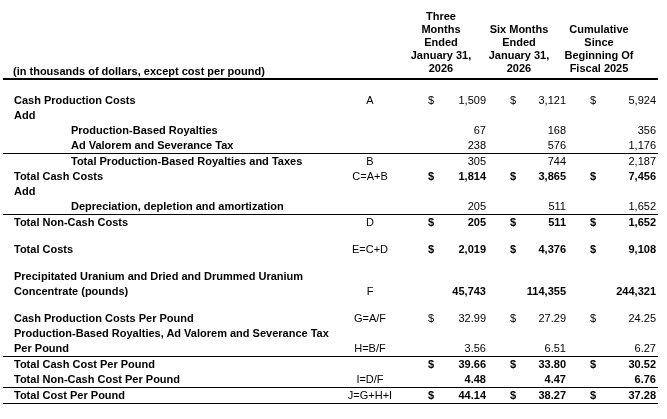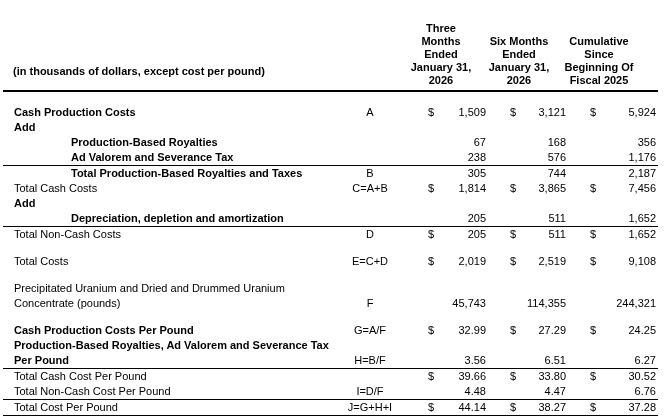--- a/index.html
+++ b/index.html
@@ -23,21 +23,21 @@
     width: 655px;
   }
   td { padding: 0; vertical-align: bottom; overflow: visible; }
 
   
   thead td {
     border-bottom: 2px solid #000;
     height: 77px;
     font-weight: bold;
   }
-  td.caption { padding-left: 10px; padding-bottom: 13px; }
+  td.caption { padding-left: 10px; padding-bottom: 1px; }
   td.phead { text-align: center; }
   .ph {
     white-space: pre-line;
     line-height: 13px;
     text-align: center;
     padding-bottom: 3px;
   }
   .ph1 { width: 100px; margin-left: -11px; }
   .ph2 { width: 100px; margin-left: -19px; }
   .ph3 { width: 110px; margin-left: -24px; }
@@ -45,21 +45,21 @@
   
   tbody td { line-height: 15px; }
   td.label { padding-left: 11px; font-weight: bold; }
   td.label.ind { padding-left: 68px; }
   td.ref { text-align: center; }
   .mw { display: flex; justify-content: space-between; }
   td.m1 .mw { padding-left: 26px; padding-right: 2px; }
   td.m2 .mw { padding-left: 22px; padding-right: 2px; }
   td.m3 .mw { padding-left: 22px; padding-right: 2px; }
 
-  tr.bold td.label, tr.bold .mw { font-weight: normal; }
+  tr.bold td.label, tr.bold .mw { font-weight: bold; }
   tr.rule td { border-bottom: 1.5px solid #000; }
   tr.spacer td { border: none; }
 </style>
 </head>
 <body>
 
 <div class="wrap">
   <table>
     <colgroup>
       <col style="width:335px">
@@ -293,21 +293,21 @@
           <td class="ref">E=C+D</td>
           <td class="money m1">
             <div class="mw">
               <span class="ds">$</span>
               <span class="val">2,019</span>
             </div>
           </td>
           <td class="money m2">
             <div class="mw">
               <span class="ds">$</span>
-              <span class="val">2,519</span>
+              <span class="val">4,376</span>
             </div>
           </td>
           <td class="money m3">
             <div class="mw">
               <span class="ds">$</span>
               <span class="val">9,108</span>
             </div>
           </td>
         </tr>
         <tr class="spacer">

